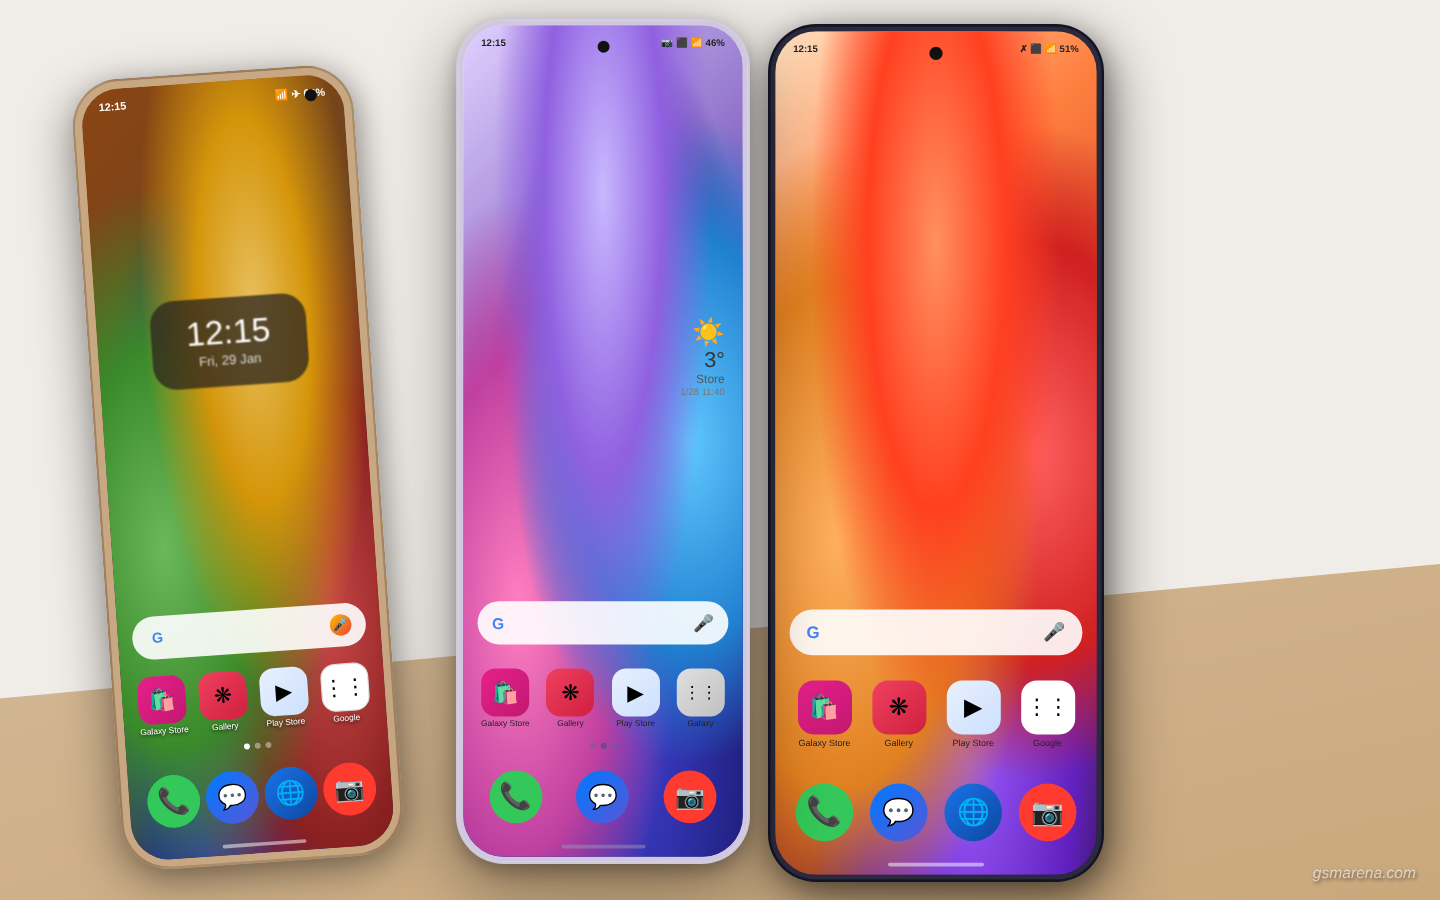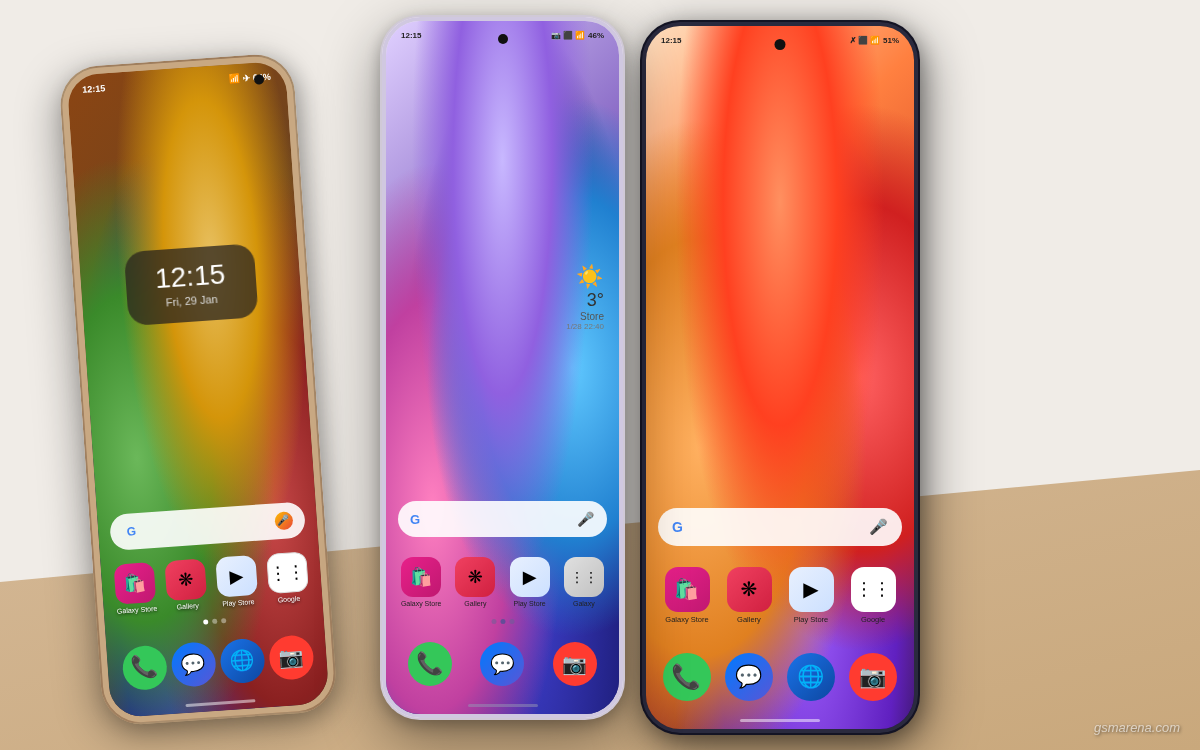--- a/index.html
+++ b/index.html
@@ -399,21 +399,21 @@
           <span>12:15</span>
           <span>📷 ⬛ 📶 <span>46%</span></span>
         </div>
 
         <div style="position:absolute; top:13px; left:50%; transform:translateX(-50%); width:10px; height:10px; background:#111; border-radius:50%; z-index:20;"></div>
 
         <div style="position:absolute; top:35%; right:15px; text-align:right;">
           <div style="font-size:22px;">☀️</div>
           <div style="font-size:18px; color:#333; font-weight:300;">3°</div>
           <div style="font-size:10px; color:#555;">Store</div>
-          <div style="font-size:8px; color:#777;">1/28 22:40</div>
+          <div style="font-size:8px; color:#777;">1/28 11:40</div>
         </div>
 
         <div style="position:absolute; bottom:25.5%; left:12px; right:12px; height:36px; background:rgba(255,255,255,0.9); border-radius:25px; display:flex; align-items:center; padding:0 12px; gap:8px;">
           <div style="font-size:13px; font-weight:bold; color:#4285f4;">G</div>
           <div style="flex:1;"></div>
           <div style="font-size:14px;">🎤</div>
         </div>
 
         <div style="position:absolute; bottom:15.5%; left:0; right:0; display:grid; grid-template-columns:repeat(4,1fr); gap:8px; padding:0 12px;">
           <div style="display:flex;flex-direction:column;align-items:center;gap:3px;">

